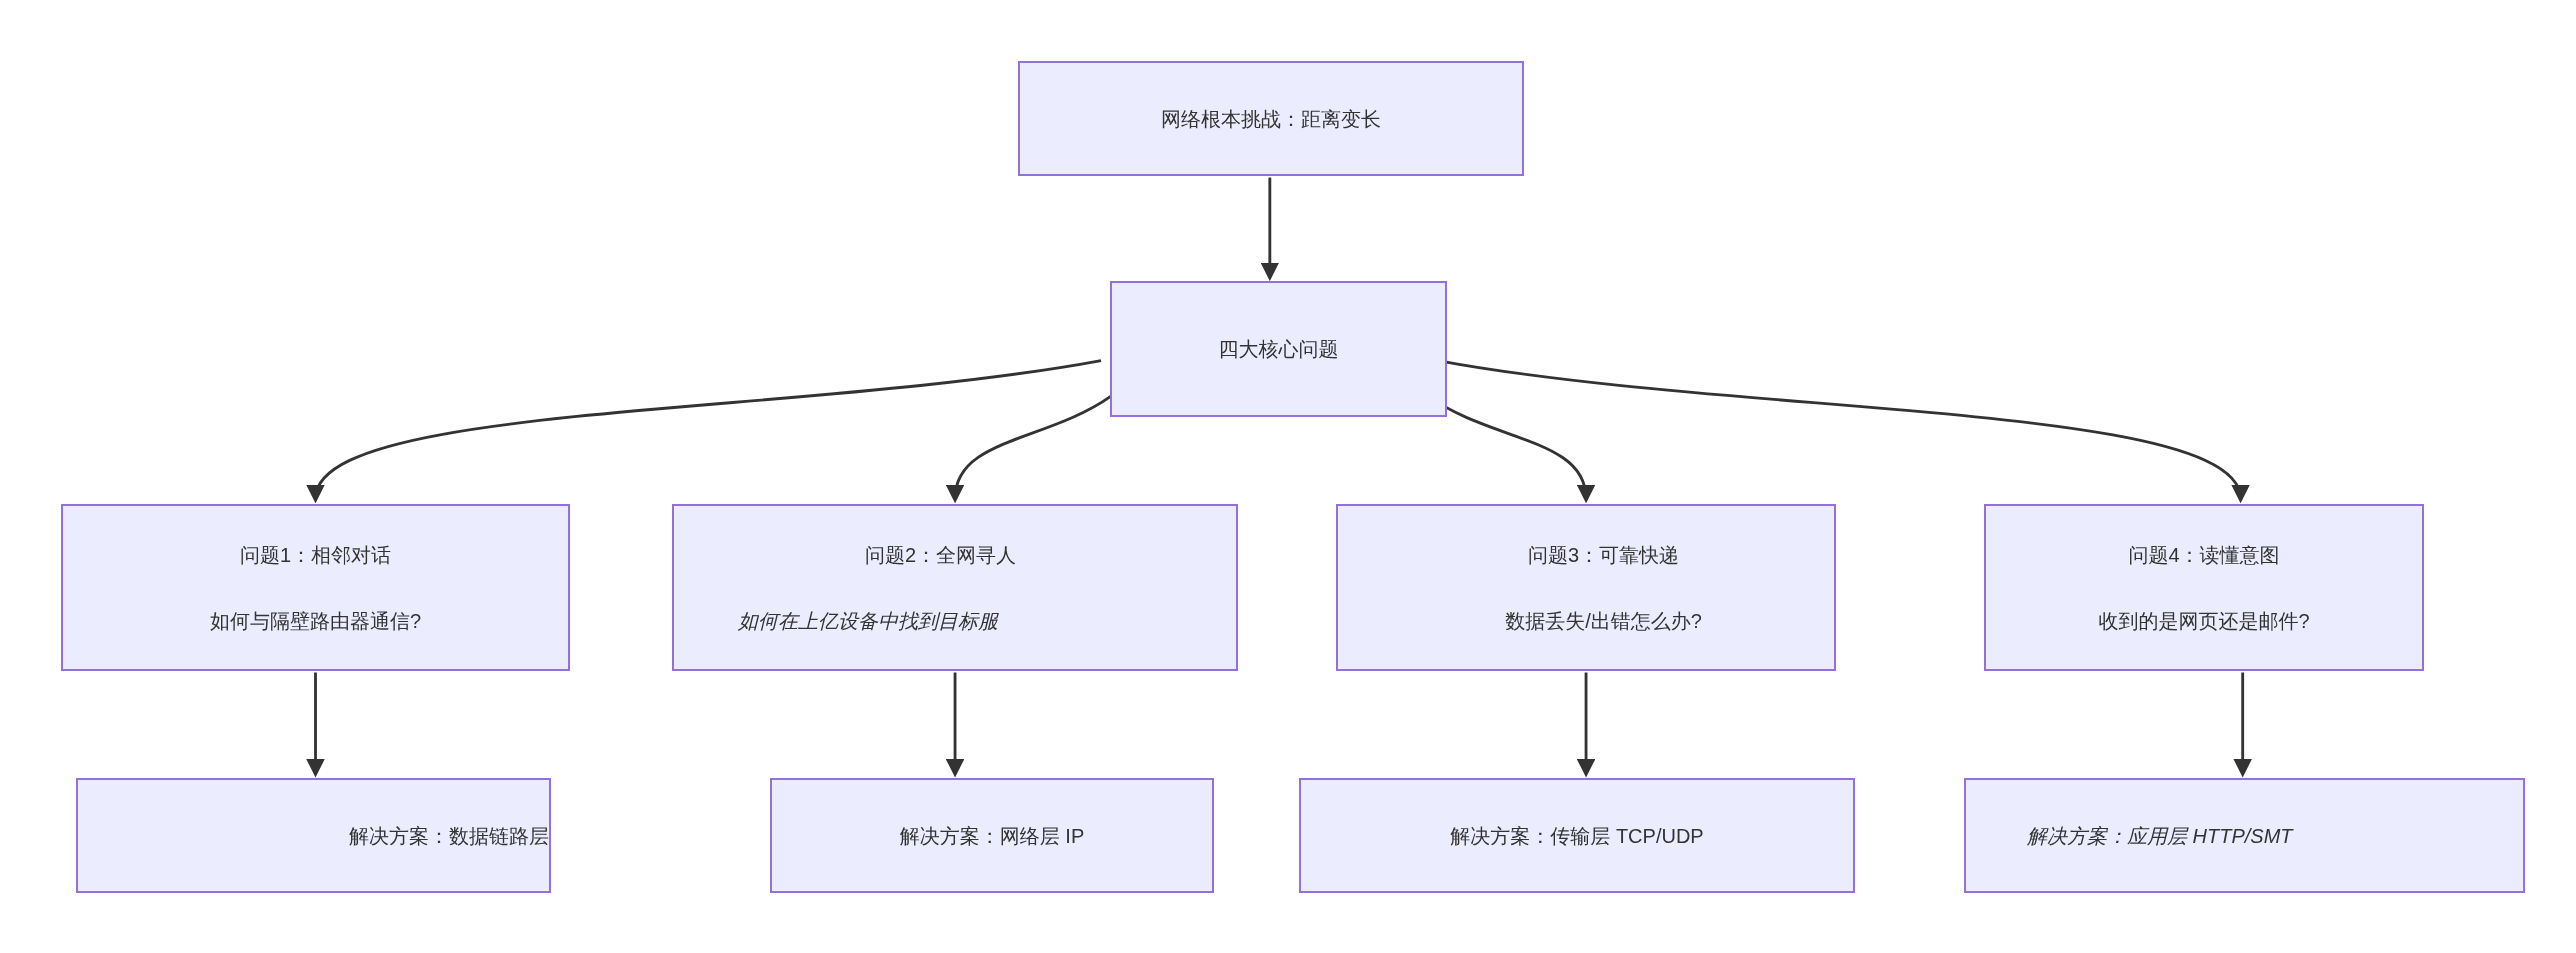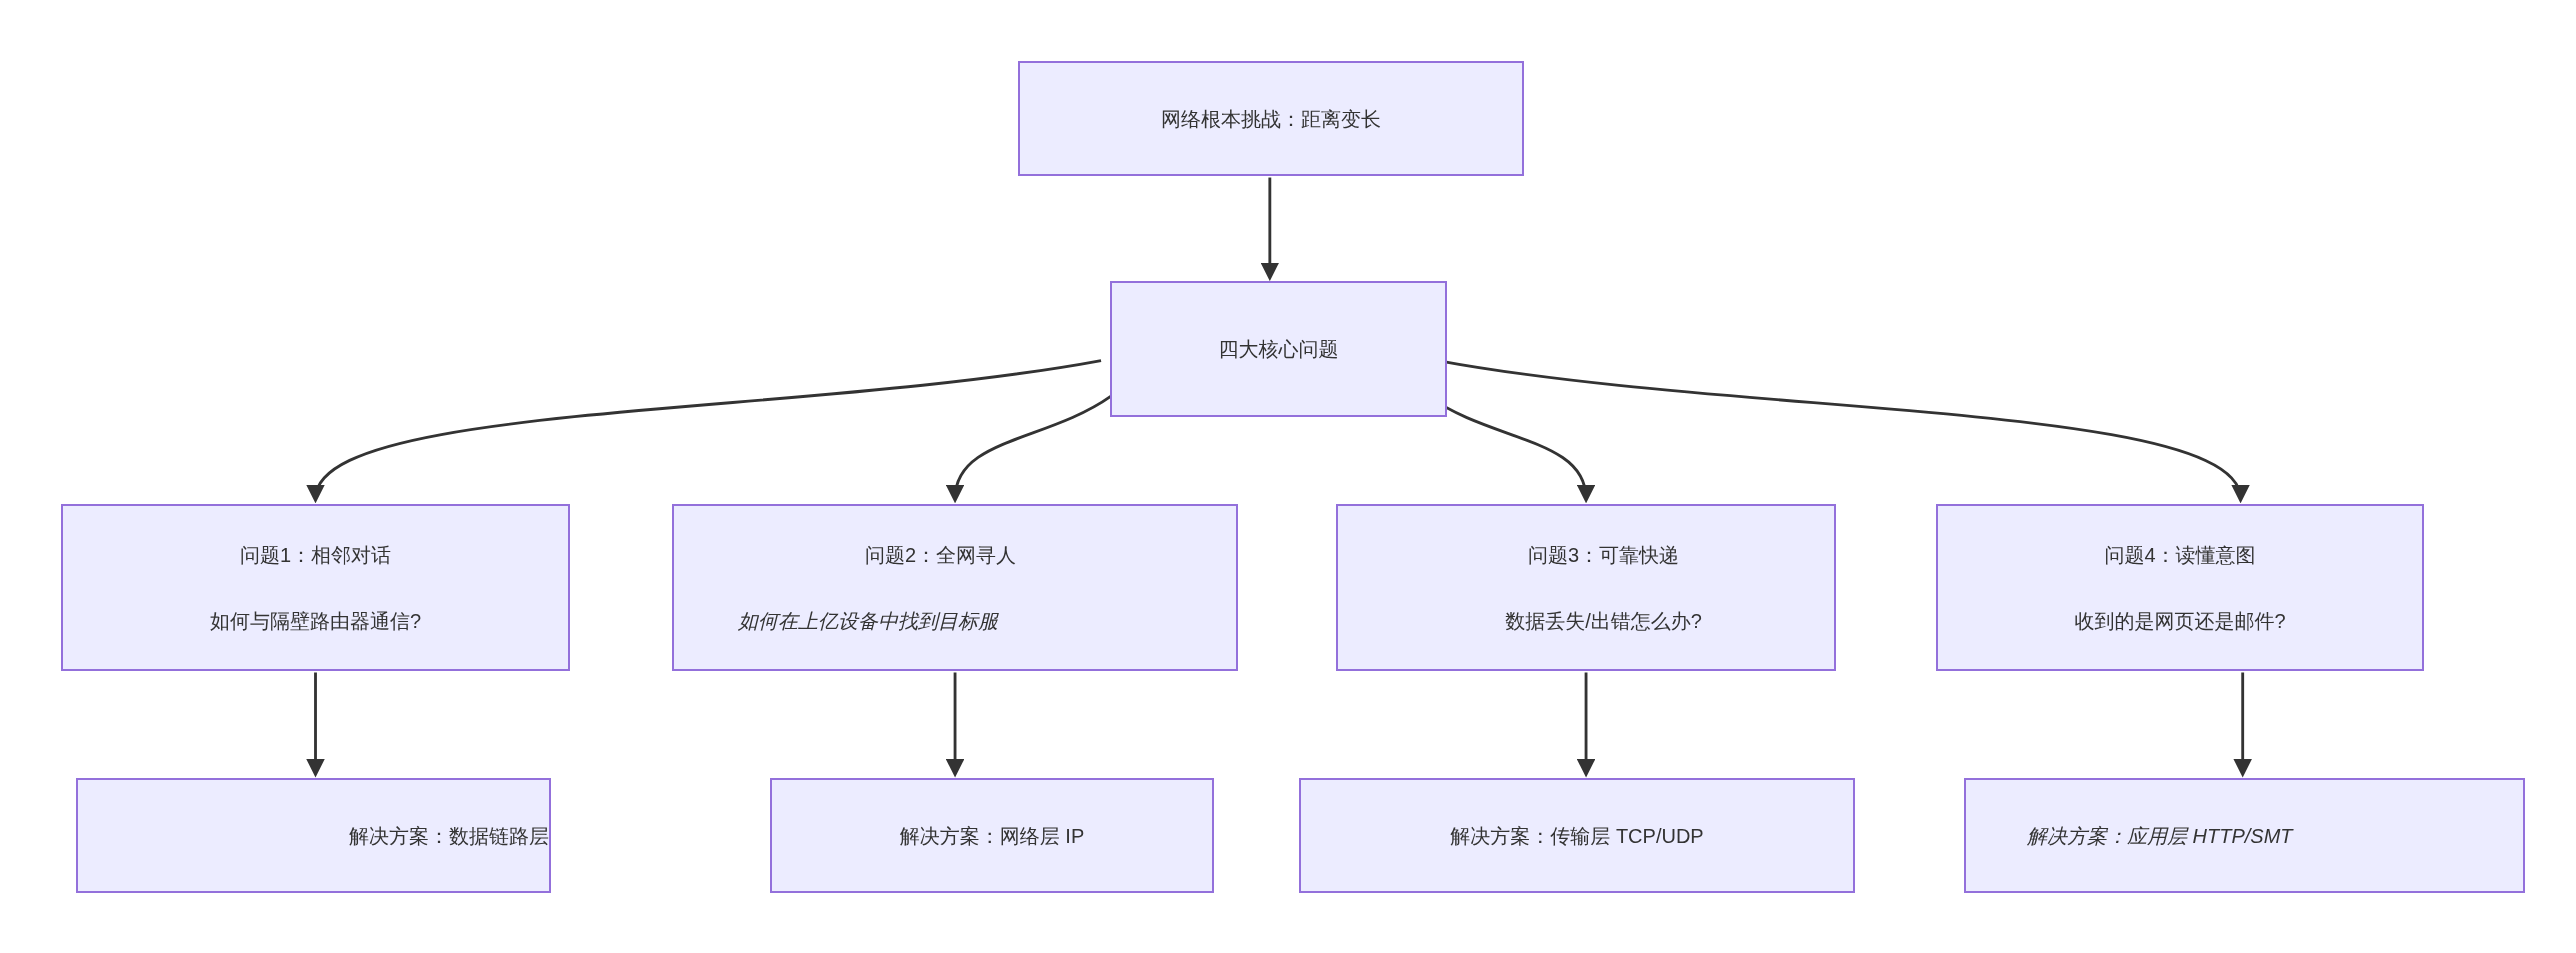--- a/index.html
+++ b/index.html
@@ -24,21 +24,21 @@
   }
   .line{line-height:66px;white-space:nowrap;text-align:center;}
   .clipbox{overflow:hidden;align-self:flex-start;}
   .clipbox .line-overflow{text-align:left;font-style:italic;}
   
   #node-root{left:1018px;top:61px;width:506px;height:115px;}
   #node-core{left:1101px;top:281px;width:337px;height:136px;margin-left:9px;}
   #node-p1{left:61px;top:504px;width:509px;height:167px;}
   #node-p2{left:672px;top:504px;width:566px;height:167px;align-items:flex-end;}
   #node-p3{left:1336px;top:504px;width:500px;height:167px;padding-left:35px;}
-  #node-p4{left:1936px;top:504px;width:488px;height:167px;}
+  #node-p4{left:1984px;top:504px;width:440px;height:167px;}
   #node-s1{left:76px;top:778px;width:475px;height:115px;align-items:flex-end;}
   #node-s2{left:731px;top:778px;width:444px;height:115px;margin-left:39px;}
   #node-s3{left:1299px;top:778px;width:556px;height:115px;}
   #node-s4{left:1964px;top:778px;width:561px;height:115px;}
   #node-p2 .clipbox{width:405px;margin-left:64px;}
   #node-s4 .clipbox{width:412px;margin-left:61px;}
 </style>
 </head>
 <body>
 

